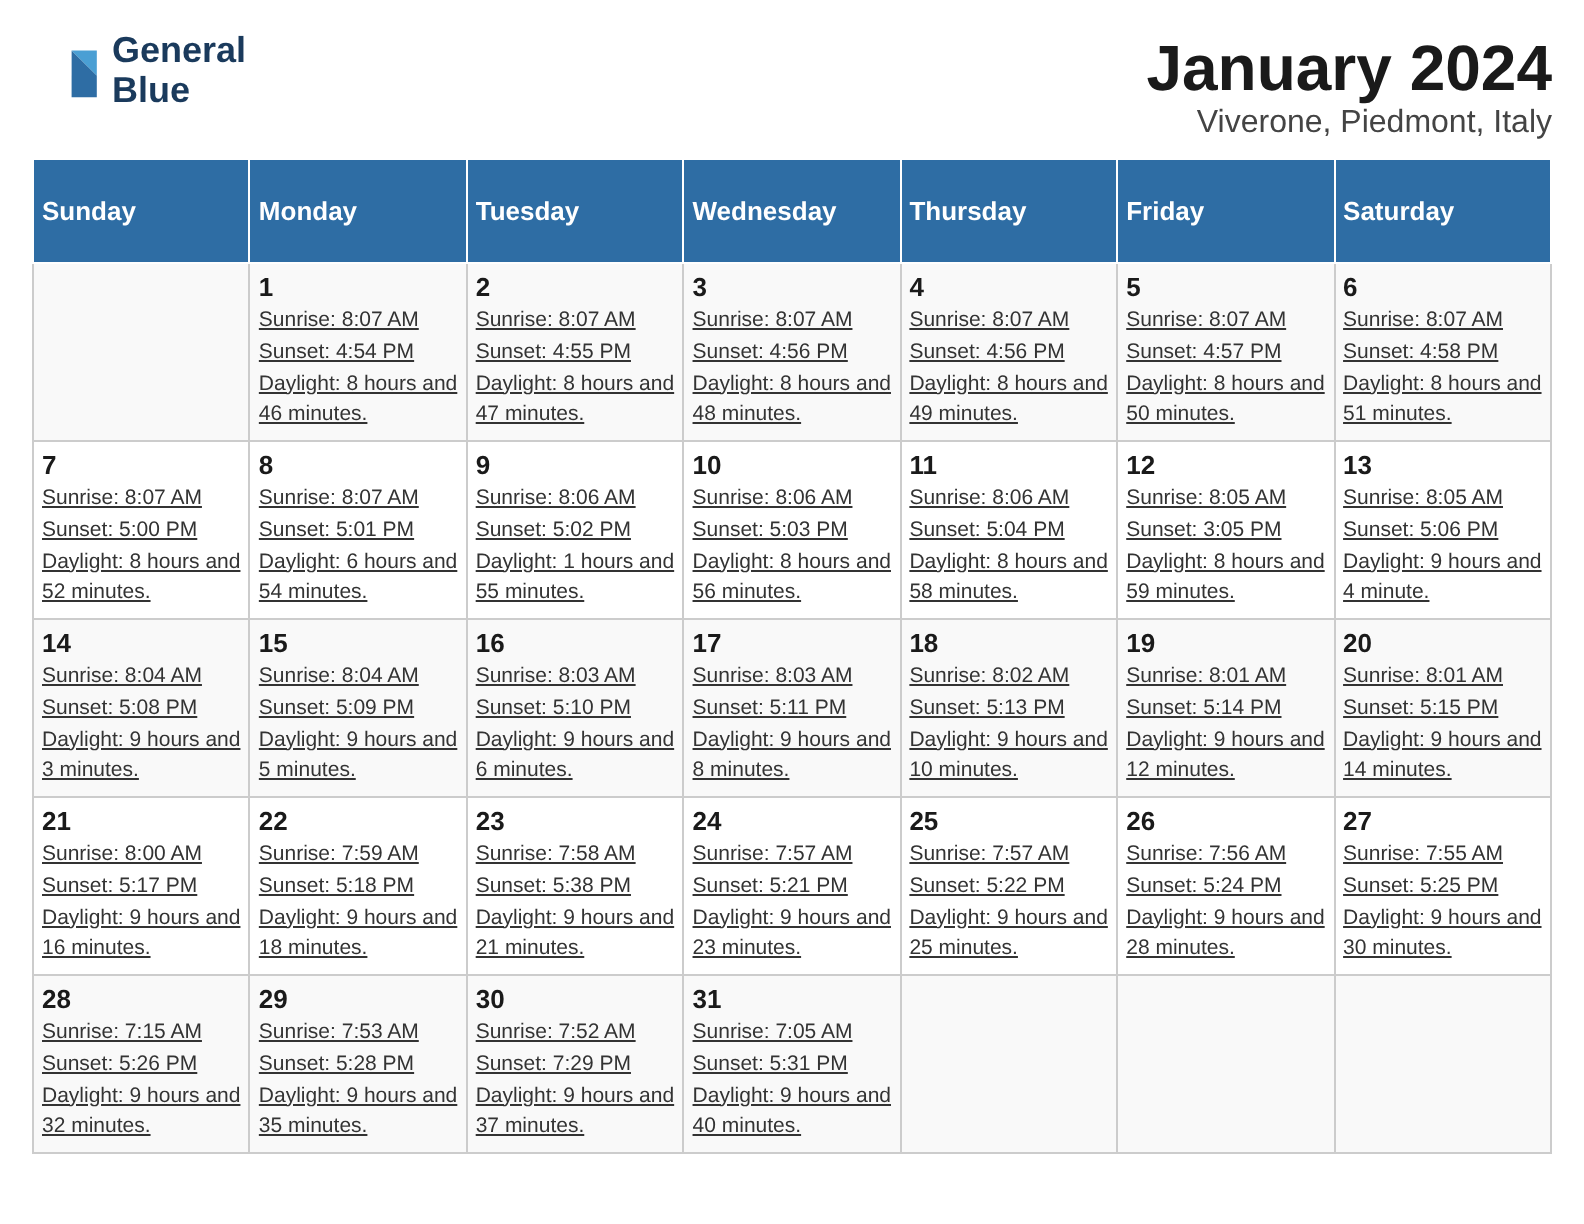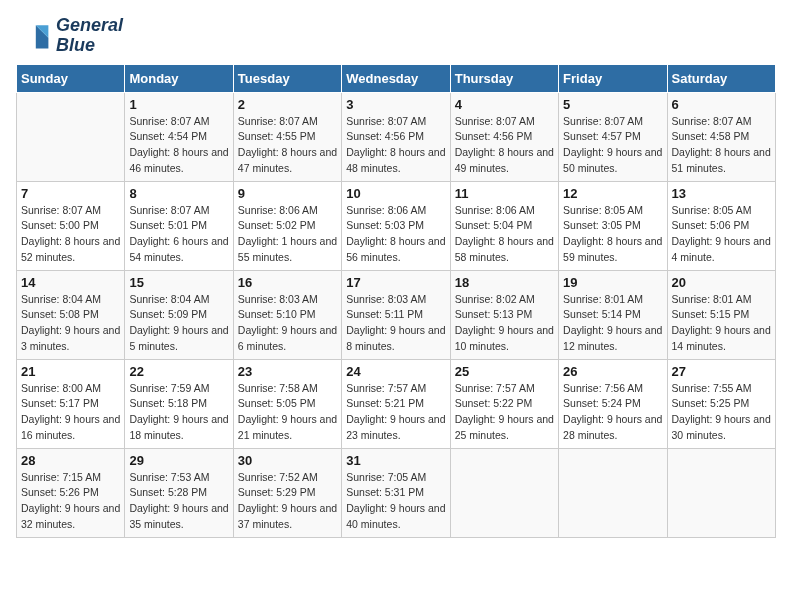--- a/index.html
+++ b/index.html
@@ -13,21 +13,20 @@
     .header-area {
       display: flex;
       justify-content: space-between;
       align-items: flex-start;
       margin-bottom: 8px;
     }
     .logo {
       display: flex;
       align-items: center;
       gap: 4px;
-      font-style: italic;
     }
     .logo-text {
       font-size: 18px;
       font-weight: bold;
       color: #1a3a5c;
       line-height: 1.1;
     }
     .logo-text span {
       display: block;
     }
@@ -48,21 +47,21 @@
       color: #444;
     }
     table {
       width: 100%;
       border-collapse: collapse;
       font-size: 11px;
     }
     thead tr th {
       background: #2e6da4;
       color: #fff;
-      padding: 6px 4px;
+      padding: 18px 4px;
       text-align: left;
       font-size: 13px;
       font-weight: bold;
       border: 1px solid #fff;
     }
     tbody tr td {
       border: 1px solid #ccc;
       vertical-align: top;
       padding: 4px;
       height: 80px;
@@ -72,20 +71,21 @@
       font-size: 13px;
       font-weight: bold;
       color: #1a1a1a;
       display: block;
       margin-bottom: 2px;
     }
     .day-info {
       font-size: 10.5px;
       color: #333;
       line-height: 1.5;
+      text-decoration: underline;
     }
     tbody tr:nth-child(odd) td {
       background: #f9f9f9;
     }
     tbody tr:nth-child(even) td {
       background: #fff;
     }
     td.empty {
       background: #f5f5f5;
     }
@@ -98,20 +98,24 @@
     <svg class="logo-icon" viewBox="0 0 40 40">
       <rect x="2" y="2" width="36" height="36" rx="4" fill="none"></rect>
       <polygon points="22,8 36,22 36,34 22,34" fill="#2e6da4"></polygon>
       <polygon points="22,8 36,8 36,22" fill="#4a9fd4"></polygon>
     </svg>
     <div class="logo-text">
       <span>General</span>
       <span>Blue</span>
     </div>
   </div>
+  <div class="title-area">
+    <div class="month-title">January 2024</div>
+    <div class="location">Viverone, Piedmont, Italy</div>
+  </div>
 </div>
 
 <table>
   <thead>
     <tr>
     <th>Sunday</th>
         <th>Monday</th>
         <th>Tuesday</th>
         <th>Wednesday</th>
         <th>Thursday</th>
@@ -133,21 +137,21 @@
         <td>
           <span class="day-number">3</span>
           <div class="day-info"><span>Sunrise: 8:07 AM</span><br><span>Sunset: 4:56 PM</span><br><span>Daylight: 8 hours and 48 minutes.</span></div>
         </td>
         <td>
           <span class="day-number">4</span>
           <div class="day-info"><span>Sunrise: 8:07 AM</span><br><span>Sunset: 4:56 PM</span><br><span>Daylight: 8 hours and 49 minutes.</span></div>
         </td>
         <td>
           <span class="day-number">5</span>
-          <div class="day-info"><span>Sunrise: 8:07 AM</span><br><span>Sunset: 4:57 PM</span><br><span>Daylight: 9 hours and 50 minutes.</span></div>
+          <div class="day-info"><span>Sunrise: 8:07 AM</span><br><span>Sunset: 4:57 PM</span><br><span>Daylight: 8 hours and 50 minutes.</span></div>
         </td>
         <td>
           <span class="day-number">6</span>
           <div class="day-info"><span>Sunrise: 8:07 AM</span><br><span>Sunset: 4:58 PM</span><br><span>Daylight: 8 hours and 51 minutes.</span></div>
         </td>
       </tr>
       <tr>
         <td>
           <span class="day-number">7</span>
           <div class="day-info"><span>Sunrise: 8:07 AM</span><br><span>Sunset: 5:00 PM</span><br><span>Daylight: 8 hours and 52 minutes.</span></div>
@@ -211,21 +215,21 @@
         <td>
           <span class="day-number">21</span>
           <div class="day-info"><span>Sunrise: 8:00 AM</span><br><span>Sunset: 5:17 PM</span><br><span>Daylight: 9 hours and 16 minutes.</span></div>
         </td>
         <td>
           <span class="day-number">22</span>
           <div class="day-info"><span>Sunrise: 7:59 AM</span><br><span>Sunset: 5:18 PM</span><br><span>Daylight: 9 hours and 18 minutes.</span></div>
         </td>
         <td>
           <span class="day-number">23</span>
-          <div class="day-info"><span>Sunrise: 7:58 AM</span><br><span>Sunset: 5:05 PM</span><br><span>Daylight: 9 hours and 21 minutes.</span></div>
+          <div class="day-info"><span>Sunrise: 7:58 AM</span><br><span>Sunset: 5:38 PM</span><br><span>Daylight: 9 hours and 21 minutes.</span></div>
         </td>
         <td>
           <span class="day-number">24</span>
           <div class="day-info"><span>Sunrise: 7:57 AM</span><br><span>Sunset: 5:21 PM</span><br><span>Daylight: 9 hours and 23 minutes.</span></div>
         </td>
         <td>
           <span class="day-number">25</span>
           <div class="day-info"><span>Sunrise: 7:57 AM</span><br><span>Sunset: 5:22 PM</span><br><span>Daylight: 9 hours and 25 minutes.</span></div>
         </td>
         <td>
@@ -241,21 +245,21 @@
         <td>
           <span class="day-number">28</span>
           <div class="day-info"><span>Sunrise: 7:15 AM</span><br><span>Sunset: 5:26 PM</span><br><span>Daylight: 9 hours and 32 minutes.</span></div>
         </td>
         <td>
           <span class="day-number">29</span>
           <div class="day-info"><span>Sunrise: 7:53 AM</span><br><span>Sunset: 5:28 PM</span><br><span>Daylight: 9 hours and 35 minutes.</span></div>
         </td>
         <td>
           <span class="day-number">30</span>
-          <div class="day-info"><span>Sunrise: 7:52 AM</span><br><span>Sunset: 5:29 PM</span><br><span>Daylight: 9 hours and 37 minutes.</span></div>
+          <div class="day-info"><span>Sunrise: 7:52 AM</span><br><span>Sunset: 7:29 PM</span><br><span>Daylight: 9 hours and 37 minutes.</span></div>
         </td>
         <td>
           <span class="day-number">31</span>
           <div class="day-info"><span>Sunrise: 7:05 AM</span><br><span>Sunset: 5:31 PM</span><br><span>Daylight: 9 hours and 40 minutes.</span></div>
         </td>
         <td class="empty"></td>
         <td class="empty"></td>
         <td class="empty"></td>
       </tr>
     </tbody>

